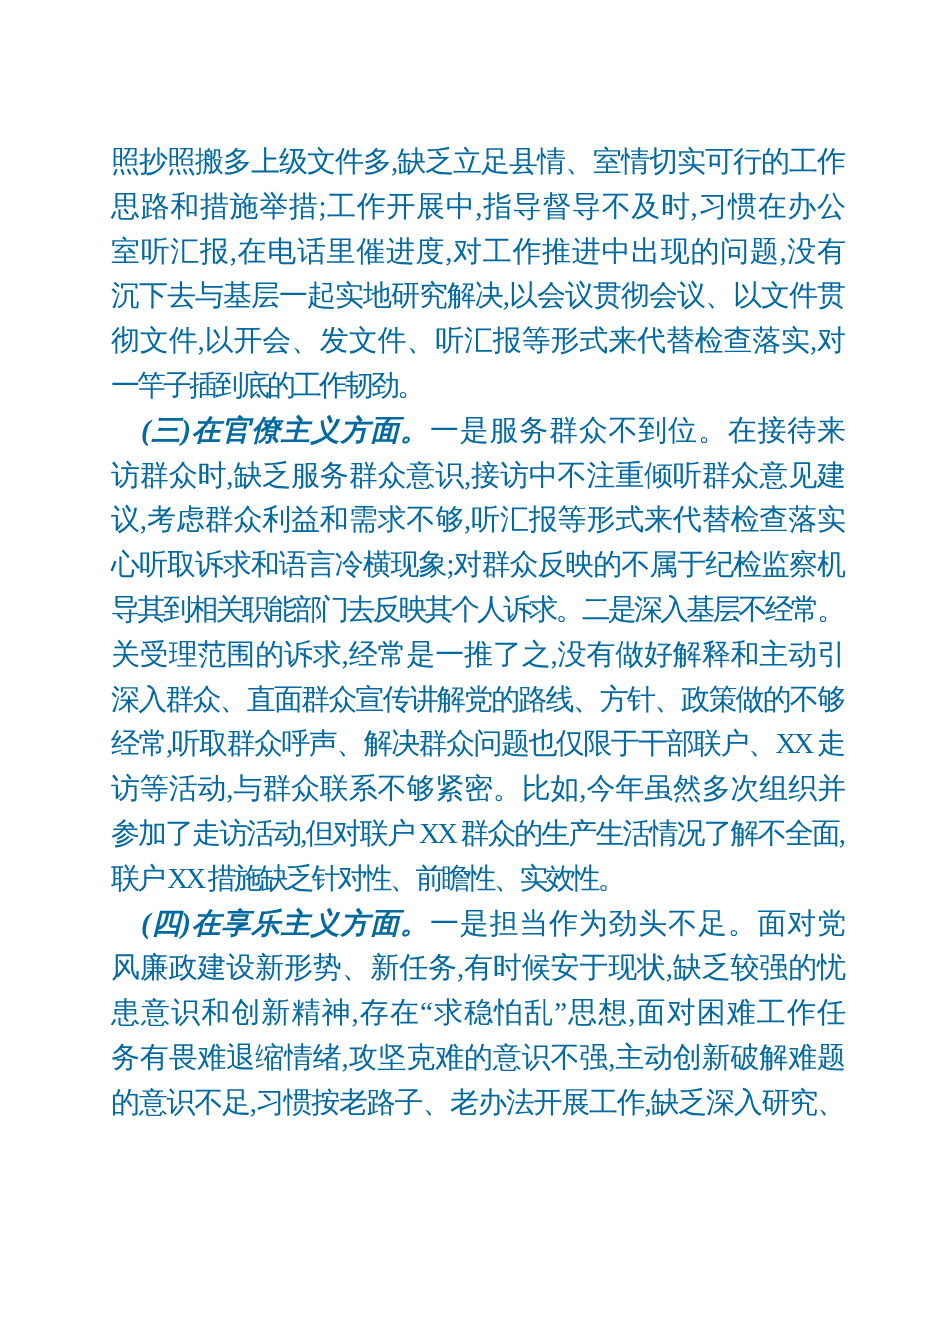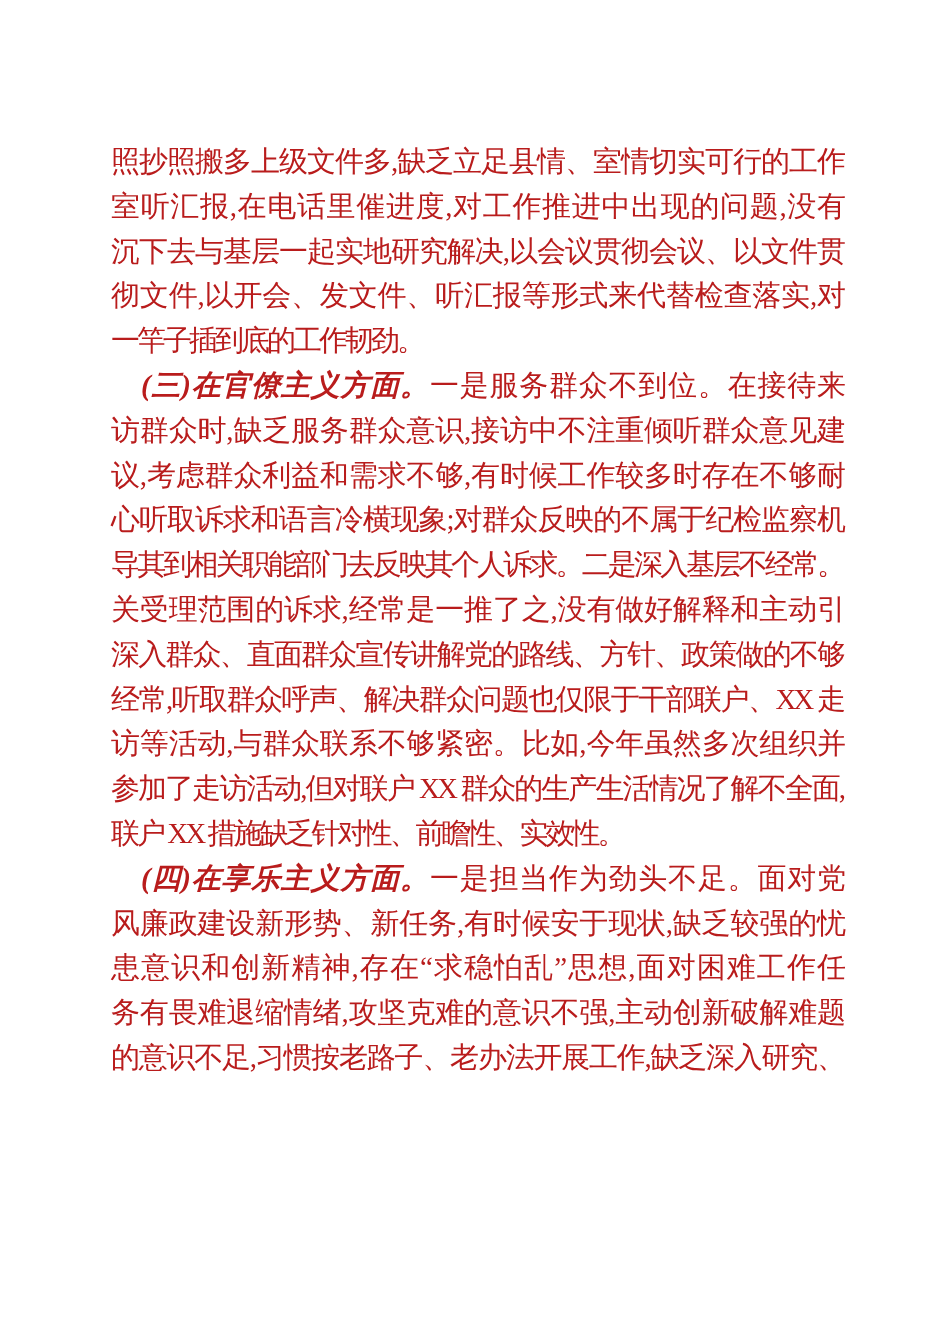--- a/index.html
+++ b/index.html
@@ -7,21 +7,21 @@
     padding: 0;
     background: #ffffff;
   }
   .page {
     position: relative;
     width: 950px;
     height: 1344px;
     background: #ffffff;
     overflow: hidden;
     font-family: "Liberation Serif", serif;
-    color: #b91c1c;
+    color: #0369a1;
   }
   .text-block {
     position: absolute;
     top: 139px;
     left: 111px;
     width: 732px;
   }
   .line {
     height: 44.8px;
     line-height: 44.8px;
@@ -44,28 +44,29 @@
     font-style: italic;
   }
 </style>
 </head>
 <body>
 
 <div class="page">
   <div class="text-block">
 
     <div class="line">照抄照搬多上级文件多,缺乏立足县情、室情切实可行的工作</div>
+    <div class="line">思路和措施举措;工作开展中,指导督导不及时,习惯在办公</div>
     <div class="line">室听汇报,在电话里催进度,对工作推进中出现的问题,没有</div>
     <div class="line">沉下去与基层一起实地研究解决,以会议贯彻会议、以文件贯</div>
     <div class="line">彻文件,以开会、发文件、听汇报等形式来代替检查落实,对</div>
     <div class="line end">一竿子插到底的工作韧劲。</div>
 
     <div class="line indent"><span class="sec-heading">(三)在官僚主义方面。</span><span>一是服务群众不到位。在接待来</span></div>
     <div class="line">访群众时,缺乏服务群众意识,接访中不注重倾听群众意见建</div>
-    <div class="line">议,考虑群众利益和需求不够,有时候工作较多时存在不够耐</div>
+    <div class="line">议,考虑群众利益和需求不够,听汇报等形式来代替检查落实</div>
     <div class="line">心听取诉求和语言冷横现象;对群众反映的不属于纪检监察机</div>
     <div class="line">导其到相关职能部门去反映其个人诉求。二是深入基层不经常。</div>
     <div class="line">关受理范围的诉求,经常是一推了之,没有做好解释和主动引</div>
     <div class="line">深入群众、直面群众宣传讲解党的路线、方针、政策做的不够</div>
     <div class="line">经常,听取群众呼声、解决群众问题也仅限于干部联户、XX 走</div>
     <div class="line">访等活动,与群众联系不够紧密。比如,今年虽然多次组织并</div>
     <div class="line">参加了走访活动,但对联户 XX 群众的生产生活情况了解不全面,</div>
     <div class="line end">联户 XX 措施缺乏针对性、前瞻性、实效性。</div>
 
     <div class="line indent"><span class="sec-heading">(四)在享乐主义方面。</span><span>一是担当作为劲头不足。面对党</span></div>

